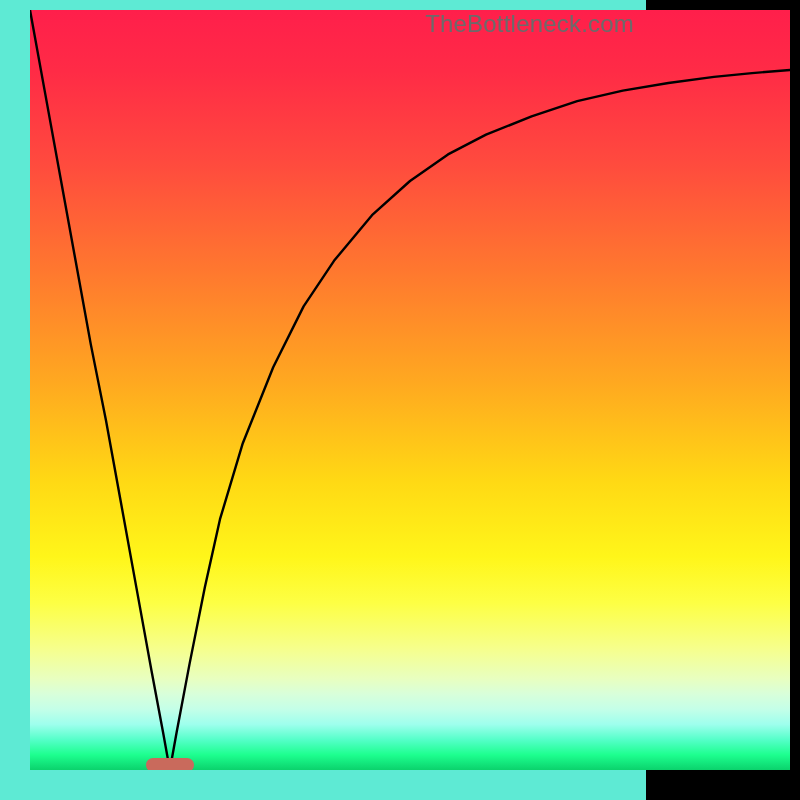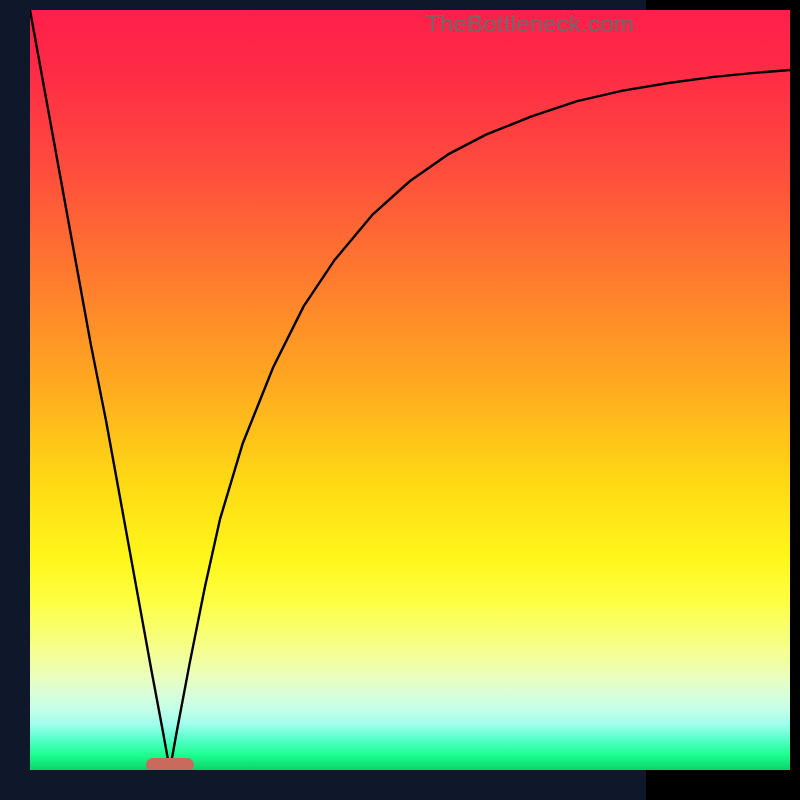--- a/index.html
+++ b/index.html
@@ -8,21 +8,21 @@
     width: 800px;
     height: 800px;
     overflow: hidden;
     background: #000;
     font-family: Arial, Helvetica, sans-serif;
   }
   .frame {
     position: relative;
     width: 646px;
     height: 800px;
-    background: #0f172a;
+    background: #5eead4;
   }
   .plot {
     position: absolute;
     left: 30px;
     top: 10px;
     width: 760px;
     height: 760px;
     overflow: hidden;
   }
   .gradient {

